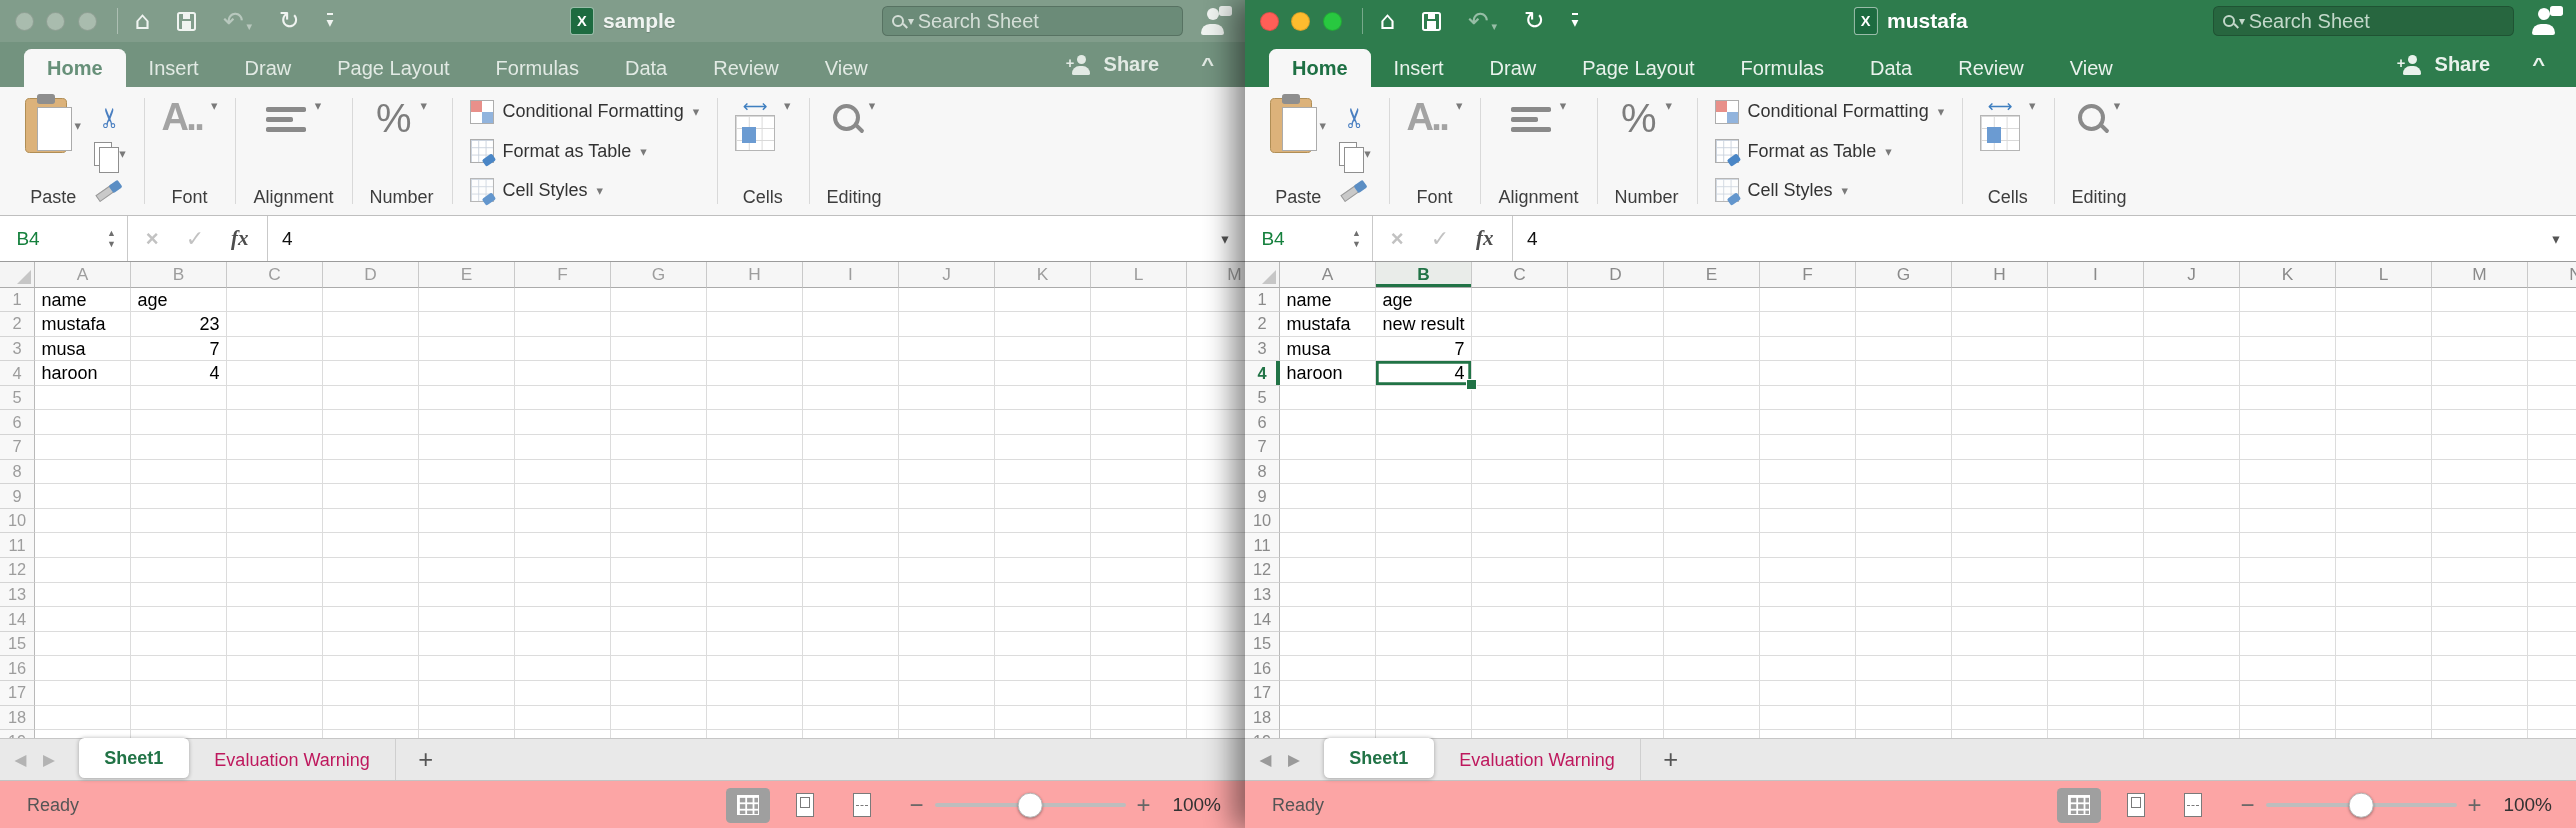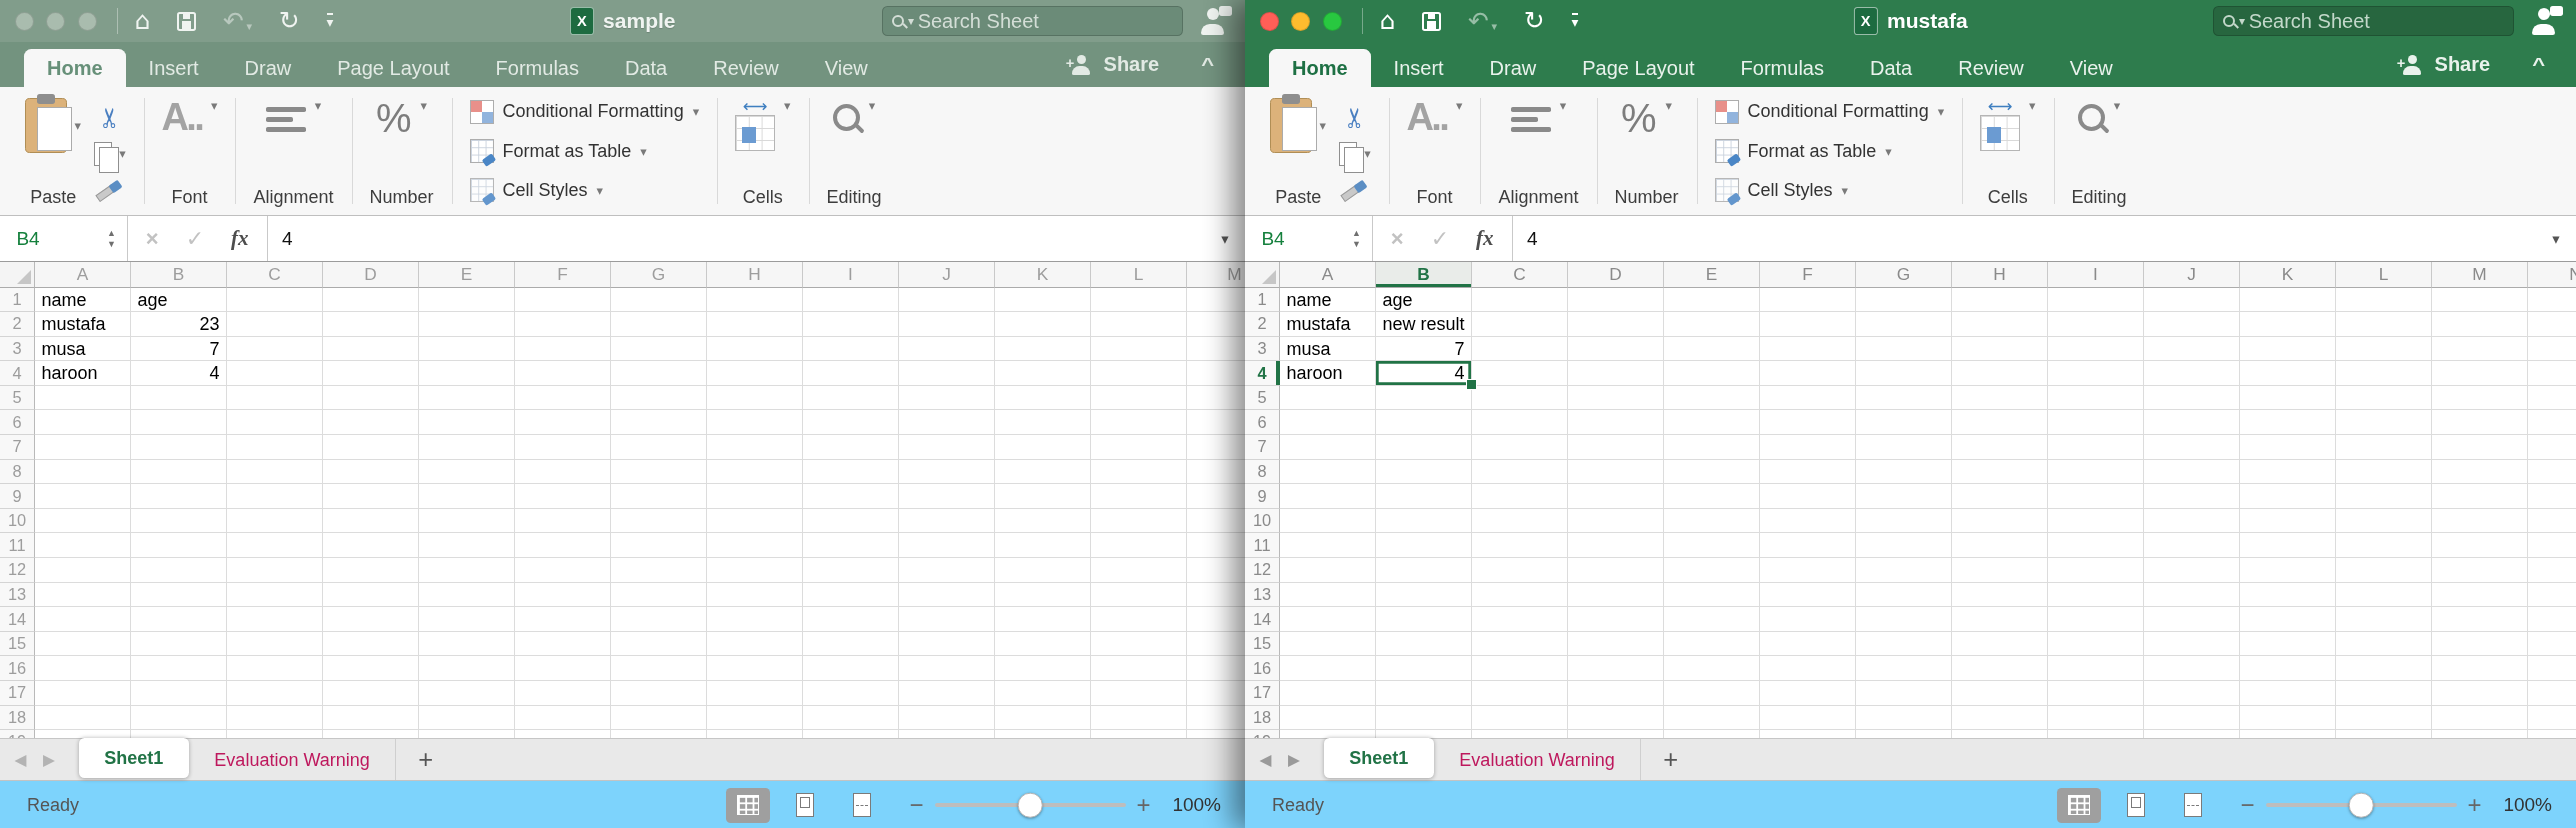--- a/index.html
+++ b/index.html
@@ -139,21 +139,21 @@
   .sheetbar { height:42px; flex:0 0 42px; background:#e9e9e9; border-top:0.9px solid #c6c6c6; display:flex; align-items:center; padding-left:14.6px; }
   .sheet-nav { display:flex; gap:16.4px; margin-right:24px; font-size:15.5px; color:#9a9a9a; }
   .inactive .sheet-nav { color:#b3b3b3; }
   .stabs { display:flex; align-items:flex-start; height:42px; }
   .stab { padding:0 25.5px; font-size:18px; color:#be185d; line-height:42px; border-right:0.9px solid #cfcfcf; white-space:nowrap; }
   .stab:last-child { border-right:0.9px solid #cfcfcf; }
   .stab.active { background:#fff; color:var(--accent); font-weight:700; height:40px; line-height:40px; border-radius:5.5px; border-right:none; box-shadow:0 0.9px 4.6px rgba(0,0,0,.3); position:relative; top:-0.9px; }
   .addsheet { padding:0 22px; font-size:25.5px; color:#555; }
 
   
-  .statusbar { height:49px; flex:0 0 49px; background:#7dd3fc; border-top:0.9px solid #c3c3c3; display:flex; align-items:center; padding:0 24px 0 27px; }
+  .statusbar { height:49px; flex:0 0 49px; background:#fca5a5; border-top:0.9px solid #c3c3c3; display:flex; align-items:center; padding:0 24px 0 27px; }
   .status-text { font-size:18px; color:#555; }
   .status-right { margin-left:auto; display:flex; align-items:center; gap:12.8px; }
   .viewbtn { width:44px; height:35px; border-radius:4.6px; display:flex; align-items:center; justify-content:center; }
   .viewbtn.active { background:#9f9f9f; }
   .vw-grid { width:22px; height:20px; border:1.8px solid #7a7a7a; background:
     linear-gradient(#7a7a7a 1.4px, transparent 1.4px) 0 0/100% 6.4px,
     linear-gradient(90deg,#7a7a7a 1.4px, transparent 1.4px) 0 0/7.3px 100%, #fff; }
   .viewbtn.active .vw-grid { border-color:#fff; background:
     linear-gradient(#fff 1.4px, transparent 1.4px) 0 0/100% 6.4px,
     linear-gradient(90deg,#fff 1.4px, transparent 1.4px) 0 0/7.3px 100%, #9f9f9f; }

